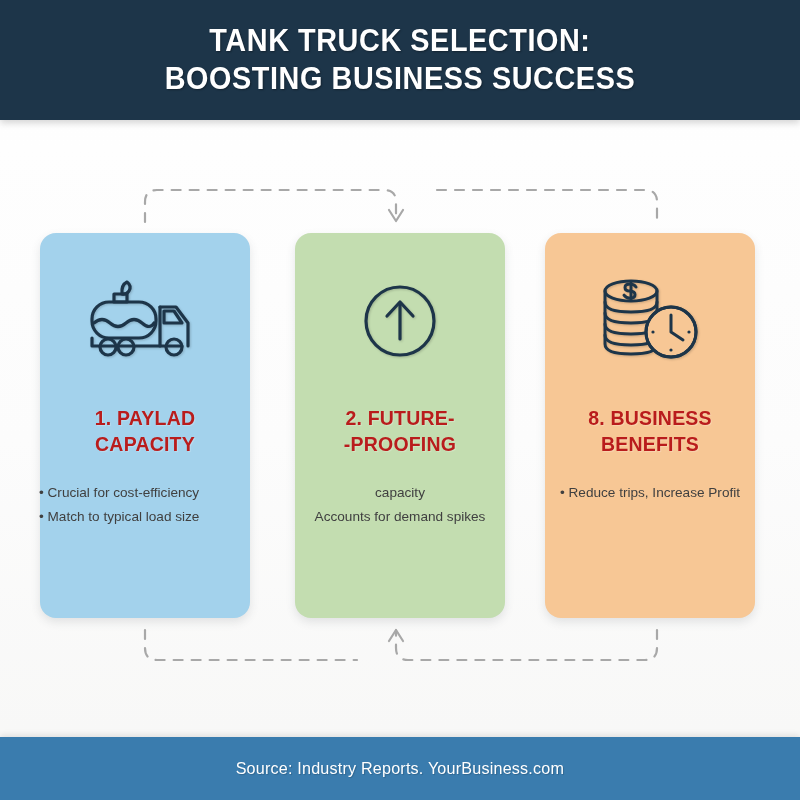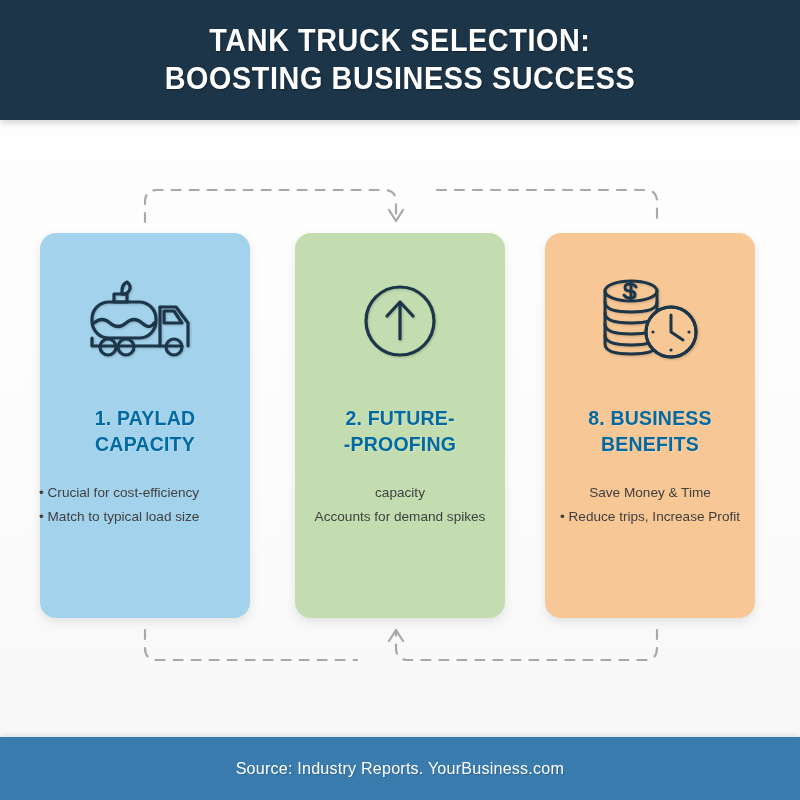--- a/index.html
+++ b/index.html
@@ -98,21 +98,21 @@
   }
   .card-icon svg {
     display: block;
     filter: drop-shadow(1px 1px 1px rgba(0,0,0,0.18));
   }
 
   .card-title {
     margin-top: 38px;
     width: 260px;
     text-align: center;
-    color: #0369a1;
+    color: #b91c1c;
     font-weight: bold;
     font-size: 19.5px;
     line-height: 26px;
     letter-spacing: 0.2px;
     text-shadow: 1px 1px 1px rgba(255,255,255,0.25);
     white-space: pre-line;
   }
   .card-2 .card-title { width: 250px; }
   .card-3 .card-title { width: 250px; }
 
@@ -241,21 +241,20 @@
           <circle cx="73" cy="55" r="25"></circle>
           <path d="M73 38 L73 55 L85 63"></path>
           <circle cx="73" cy="73" r="1.6" fill="#1d3549" stroke="none"></circle>
           <circle cx="55" cy="55" r="1.6" fill="#1d3549" stroke="none"></circle>
           <circle cx="91" cy="55" r="1.6" fill="#1d3549" stroke="none"></circle>
         </svg>
       </div>
       <div class="card-title">8. BUSINESS
 BENEFITS</div>
       <div class="card-body">
-        <div class="line">Save Money &amp; Time</div>
         <div class="line">• Reduce trips, Increase Profit</div>
       </div>
     </div>
 
   </div>
 
   <div class="footer">
     <div class="footer-text">Source: Industry Reports. YourBusiness.com</div>
   </div>
 

